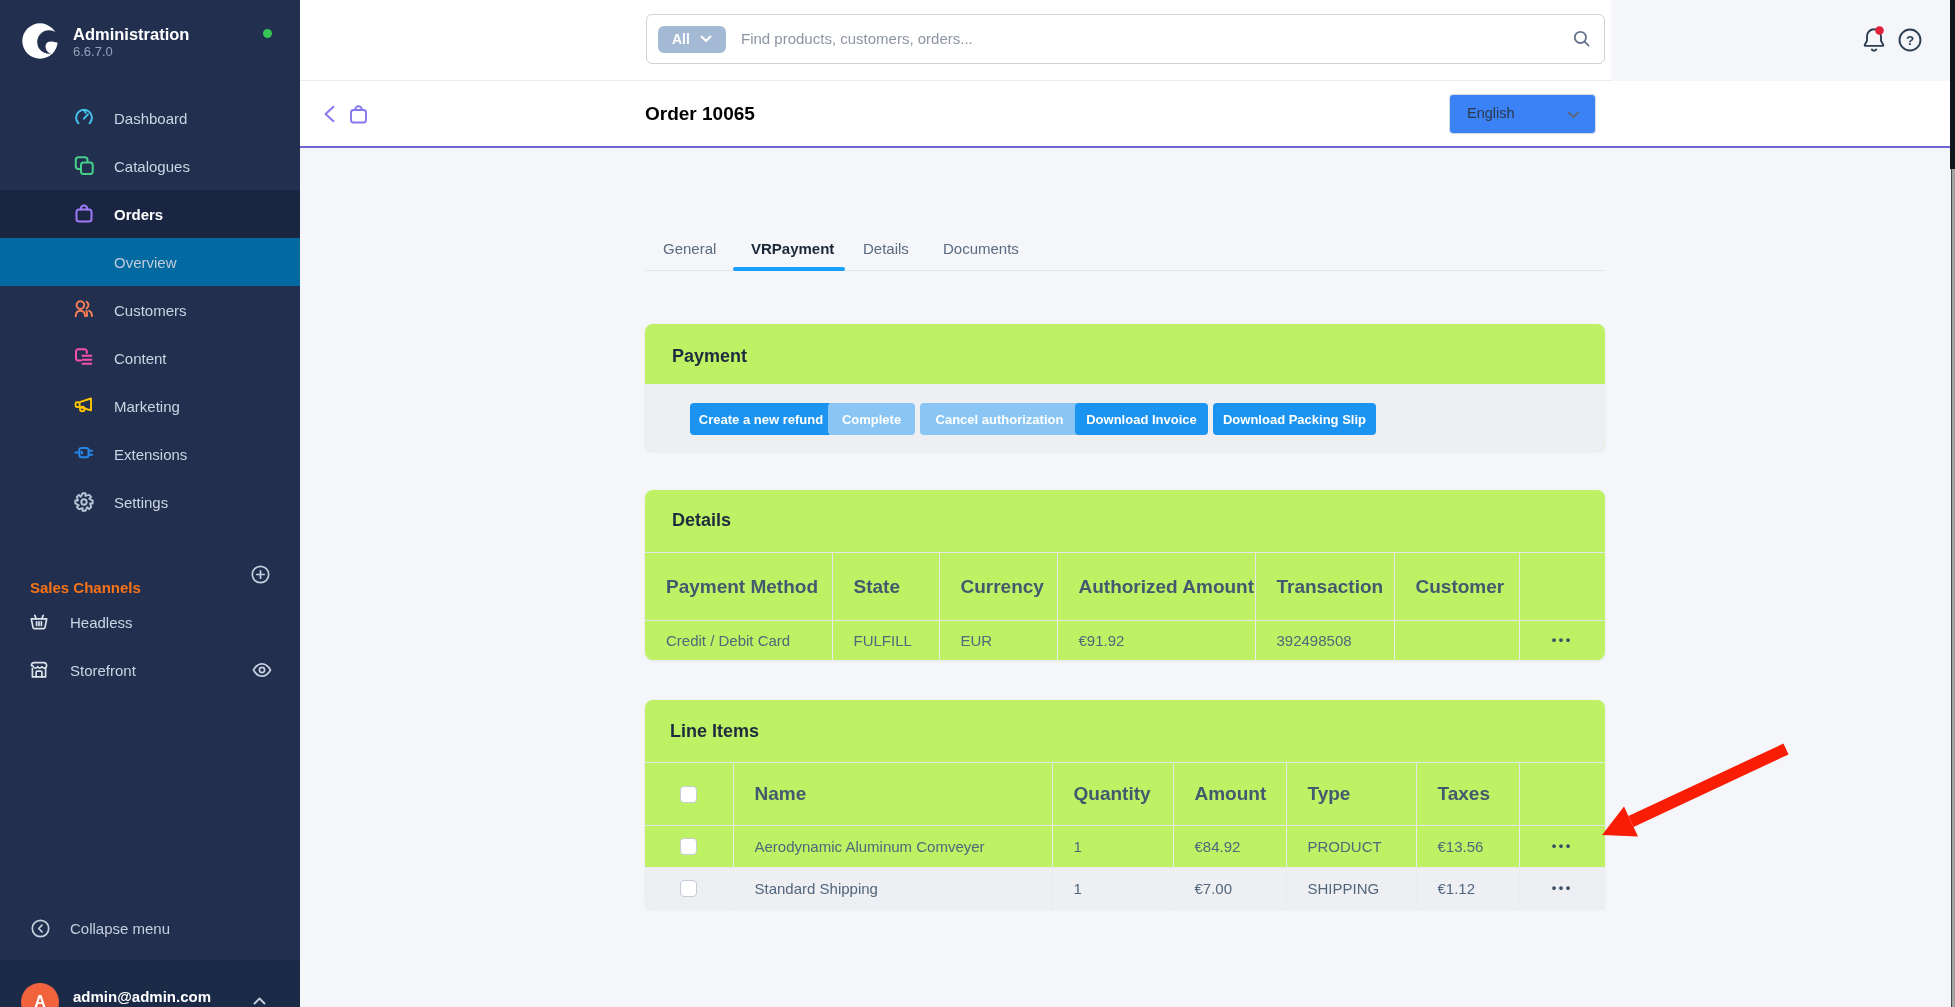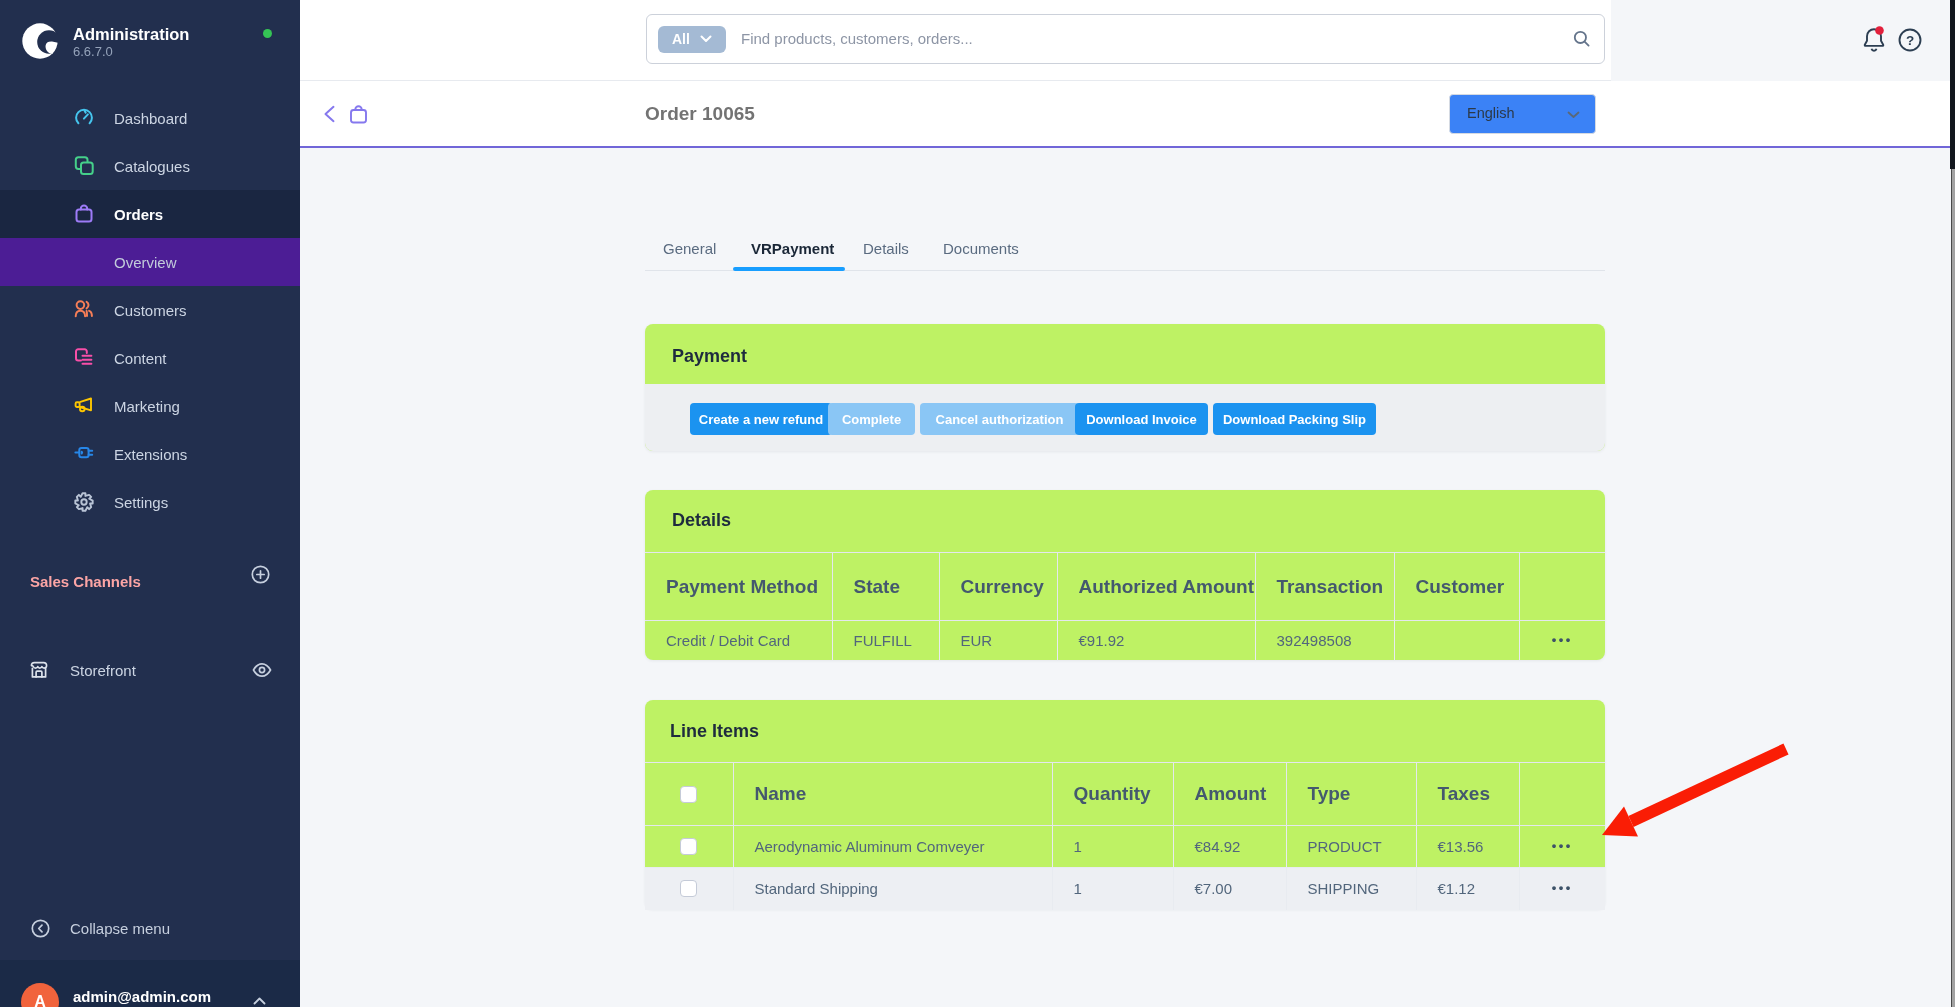--- a/index.html
+++ b/index.html
@@ -10,40 +10,40 @@
 .logo-ic { position:absolute; left:22px; top:22px; }
 .admin-t { position:absolute; left:73px; top:25px; color:#fff; font-size:16.5px; font-weight:bold; }
 .ver-t { position:absolute; left:73px; top:44px; color:#95a3ba; font-size:13px; }
 .gdot { position:absolute; left:263px; top:29px; width:9px; height:9px; border-radius:50%; background:#35c455; }
 .menu { position:absolute; left:0; top:94px; width:300px; }
 .mi { height:48px; display:flex; align-items:center; color:#ccd5e3; font-size:15px; position:relative;padding-left:44px; }
 .mi .ic { width:20px; height:20px; margin-left:30px; }
 .mi .lb { margin-left:20px; }
 .mi.active { background:#1a2641; }
 .mi.active .lb { color:#fff; font-weight:bold; }
-.mi.sub { background:#4c1d95; }
+.mi.sub { background:#0369a1; }
 .mi.sub .lb { margin-left:70px; color:#c2cbdb; }
 .sc-head { position:absolute; left:0; top:561px; width:300px; height:32px; }
-.sc-head .t { position:absolute; left:30px; top:12px; color:#fca5a5; font-size:15px; font-weight:bold; }
+.sc-head .t { position:absolute; left:30px; top:18px; color:#f97316; font-size:15px; font-weight:bold; }
 .sc-item { position:absolute; left:0; width:300px; height:48px; display:flex; align-items:center; color:#ccd5e3; font-size:15px; }
 .sc-item .ic { width:20px; height:20px; margin-left:29px; }
 .sc-item .lb { margin-left:21px; }
 .collapse-row { position:absolute; left:0; top:904px; width:300px; height:48px; display:flex; align-items:center; color:#c6cfde; font-size:15px; }
 .collapse-row .ic { width:19px; height:19px; margin-left:31px; }
 .collapse-row .lb { margin-left:20px; }
 #sb-footer { position:absolute; left:0; top:960px; width:300px; height:47px; background:#1b2a47; }
 #sb-footer .av { position:absolute; left:21px; top:23px; width:38px; height:38px; border-radius:50%; background:#f1633c; color:#fff; font-weight:bold; font-size:16px; text-align:center; line-height:38px; }
 #sb-footer .em { position:absolute; left:73px; top:28px; color:#fff; font-weight:bold; font-size:15px; }
 #topbar { position:absolute; left:300px; top:0; width:1311px; height:81px; background:#fff; border-bottom:1px solid #e7eaef; z-index:4; }
 #search { position:absolute; left:346px; top:14px; width:959px; height:50px; background:#fff; border:1px solid #ccd1da; border-radius:6px; }
 #search .allpill { position:absolute; left:11px; top:11px; width:68px; height:27px; background:#a4bad4; border-radius:6px; color:#fff; }
 #search .allpill .t { position:absolute; left:14px; top:5px; font-size:14px; font-weight:bold; }
 #search .ph { position:absolute; left:94px; top:15px; font-size:15px; color:#8d95a5; }
 #smartbar { position:absolute; left:300px; top:81px; width:1655px; height:67px; background:#fff; border-bottom:2px solid #7166d8; z-index:4; }
-#smartbar .title { position:absolute; left:345px; top:22px; font-size:19px; font-weight:bold; color:#737373; }
+#smartbar .title { position:absolute; left:345px; top:22px; font-size:19px; font-weight:bold; color:#000000; }
 #langsel { position:absolute; left:1149px; top:13px; width:147px; height:40px; border:1px solid #d5dae2; border-radius:4px; background:#3b82f6; }
 #langsel .t { position:absolute; left:17px; top:10px; font-size:14.5px; color:#2b3948; }
 #main { position:absolute; left:300px; top:147px; width:1655px; height:860px; background:#f4f6f9; }
 #tabs { position:absolute; left:345px; top:83px; width:960px; height:41px; border-bottom:1px solid #e0e4ea; }
 #tabs .tab { position:absolute; top:0; height:40px; line-height:37px; font-size:15px; color:#5a6b80; padding:0 18px; }
 #tabs .tab.active { color:#1a2737; font-weight:bold; }
 #tabs .blueline { position:absolute; left:88px; top:37px; width:112px; height:4px; background:#189eff; border-radius:2px; }
 .card { position:absolute; background:#bef264; border-radius:8px; box-shadow:0 1px 3px rgba(25,40,60,0.07); }
 .card h2 { font-size:18px; font-weight:bold; color:#1e2b3e; position:absolute; }
 #card-pay { left:345px; top:177px; width:960px; height:127px; }
@@ -157,20 +157,31 @@
       </div>
   </div>
   <div class="sc-head">
     <span class="t">Sales Channels</span>
     <svg style="position:absolute;left:251px;top:4px" width="19" height="19" viewBox="0 0 19 19" fill="none" stroke="#c6cfde" stroke-width="1.7" stroke-linecap="round">
         <circle cx="9.5" cy="9.5" r="8.2"></circle>
         <path d="M9.5 5.8 V13.2"></path>
         <path d="M5.8 9.5 H13.2"></path>
       </svg>
   </div>
+  <div class="sc-item" style="top:598px">
+    <svg class="ic" viewBox="0 0 20 20" fill="none" stroke="#dde3ec" stroke-width="1.7" stroke-linejoin="round" stroke-linecap="round">
+        <path d="M2.3 6.8 H17.7 L16 15.3 A1.6 1.6 0 0 1 14.4 16.6 H5.6 A1.6 1.6 0 0 1 4 15.3 Z"></path>
+        <path d="M7.2 6.8 L5.8 3.4"></path>
+        <path d="M12.8 6.8 L14.2 3.4"></path>
+        <path d="M7.6 9.8 V13.4"></path>
+        <path d="M10 9.8 V13.4"></path>
+        <path d="M12.4 9.8 V13.4"></path>
+      </svg>
+    <span class="lb">Headless</span>
+  </div>
   <div class="sc-item" style="top:646px">
     <svg class="ic" viewBox="0 0 20 20" fill="none" stroke="#dde3ec" stroke-width="1.7" stroke-linejoin="round" stroke-linecap="round">
         <path d="M3.4 8.3 V16.9 H16.6 V8.3"></path>
         <path d="M2.4 5.6 Q2.4 2.6 5.4 2.6 H14.6 Q17.6 2.6 17.6 5.6 Q17.6 8.1 15.2 8.1 Q13.4 8.1 12.9 6.6 Q12.4 8.1 10.7 8.1 Q9.3 8.1 8.8 6.6 Q8.3 8.1 6.6 8.1 Q4.8 8.1 4.4 6.6 Q4.2 5.9 2.4 5.6 Z" stroke-width="1.6"></path>
         <path d="M7.1 16.9 V12.2 Q7.1 11.2 8.1 11.2 H11.9 Q12.9 11.2 12.9 12.2 V16.9"></path>
       </svg>
     <span class="lb">Storefront</span>
     <svg style="position:absolute;left:252px;top:15px" width="20" height="18" viewBox="0 0 20 18" fill="none" stroke="#c6cfde" stroke-width="1.7">
         <path d="M1.5 9 C4 4.5 7 2.8 10 2.8 S16 4.5 18.5 9 C16 13.5 13 15.2 10 15.2 S4 13.5 1.5 9 Z"></path>
         <circle cx="10" cy="9" r="2.6"></circle>

